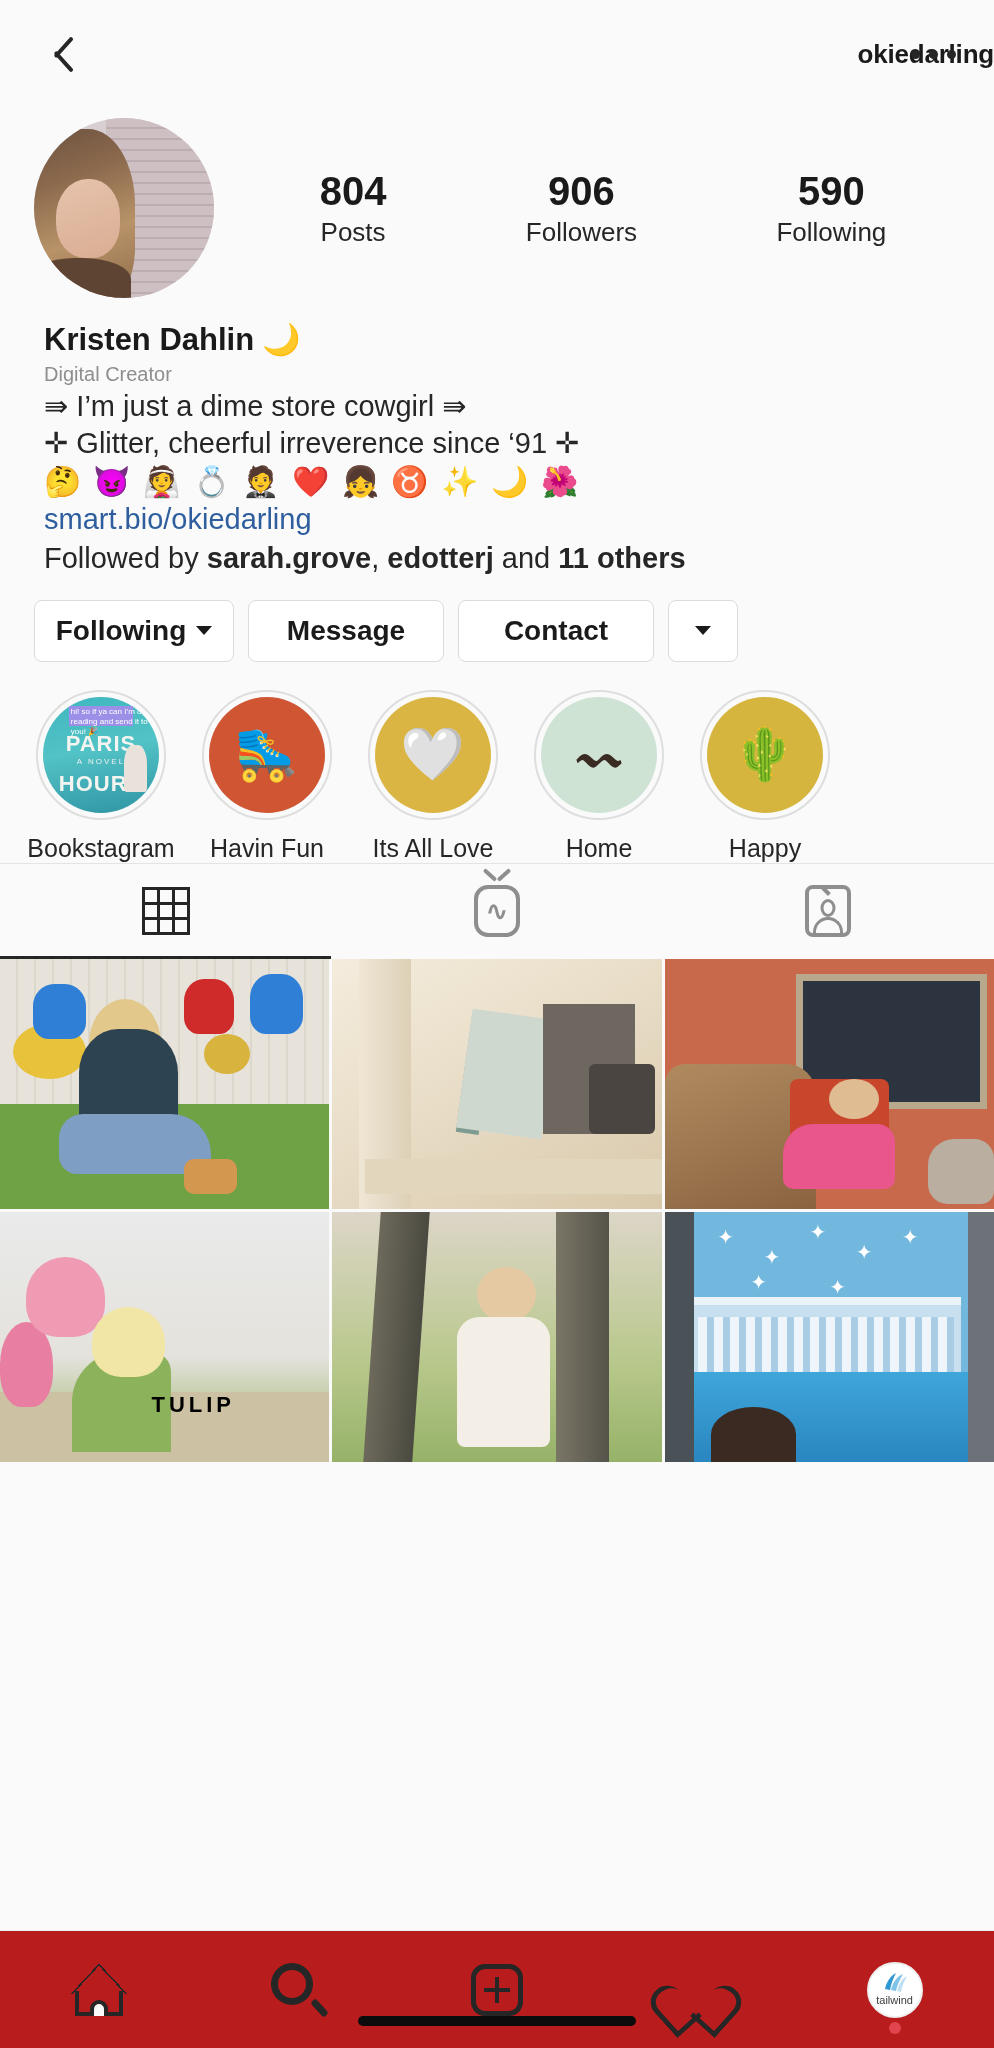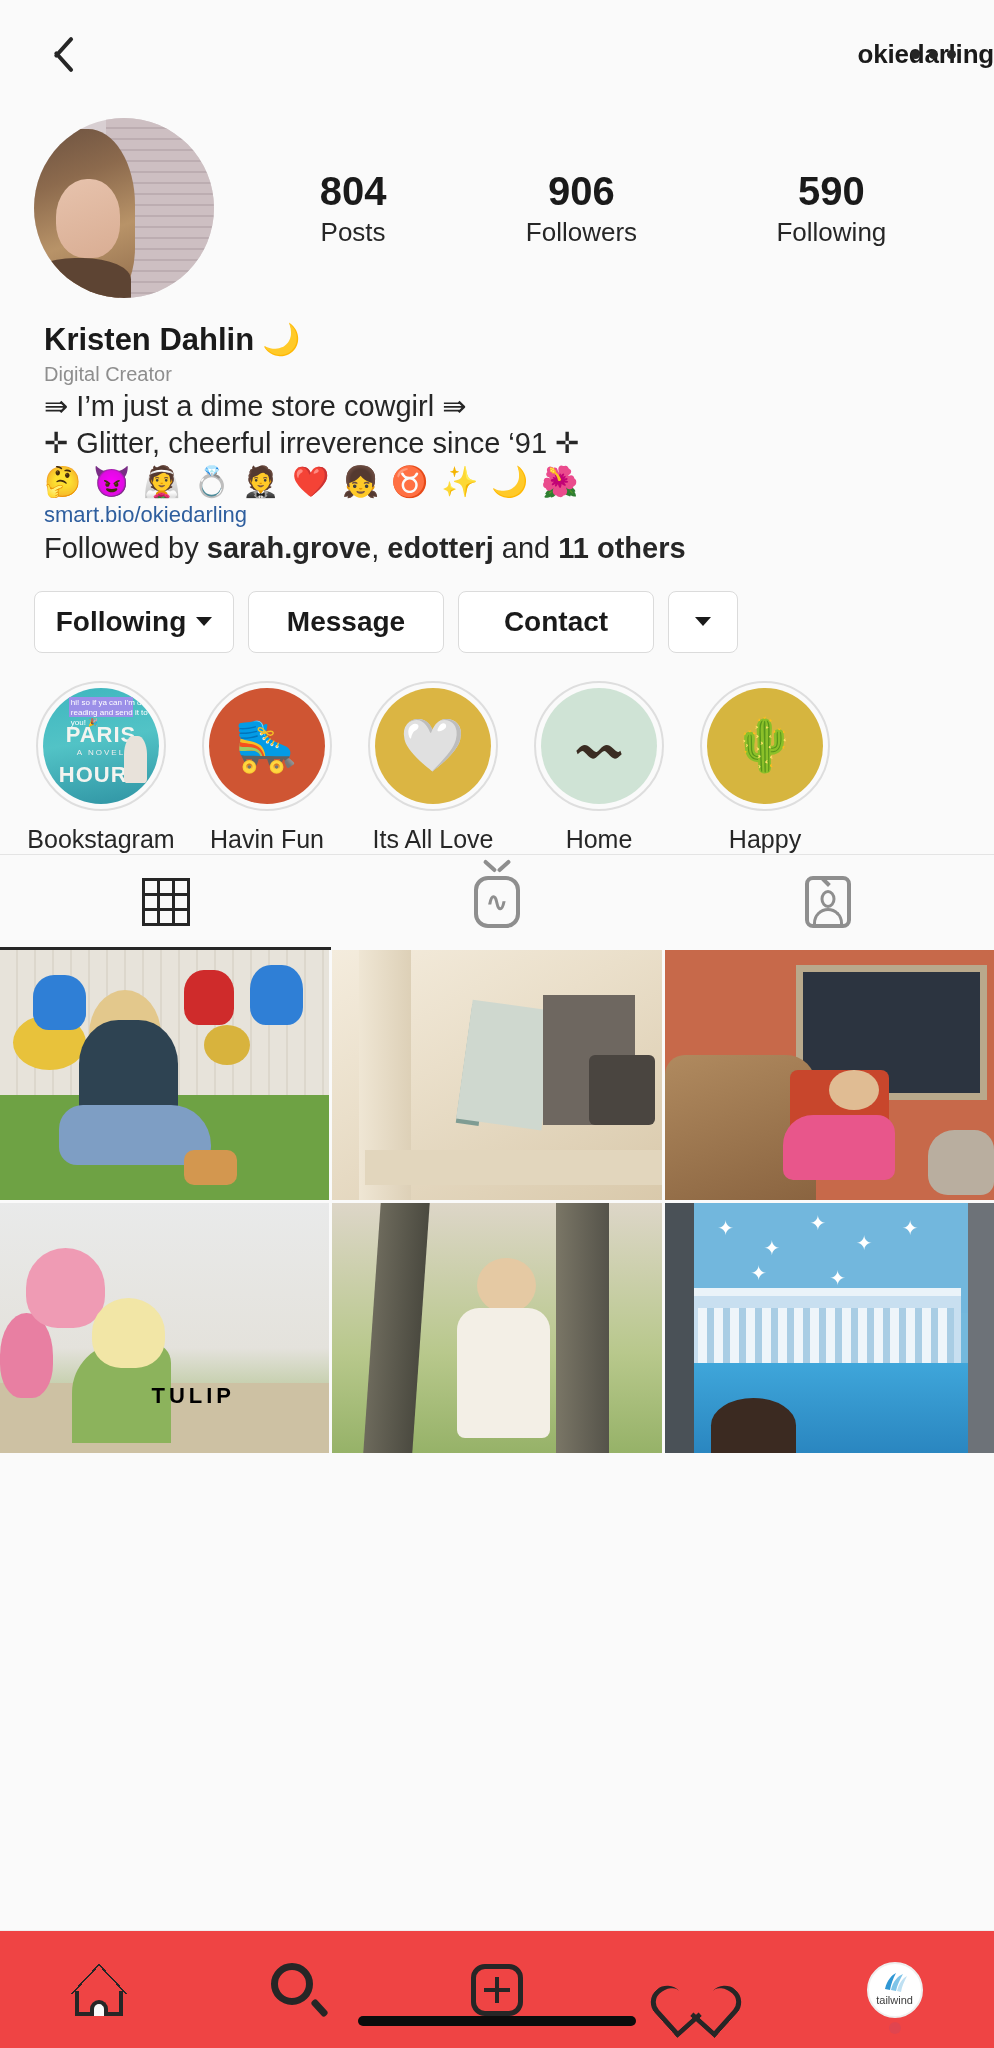--- a/index.html
+++ b/index.html
@@ -59,21 +59,21 @@
   .stat .num { font-size:40px; font-weight:700; color:#1a1a1a; line-height:1.18; }
   .stat .lbl { font-size:26px; color:#262626; line-height:1.2; margin-top:2px; }
 
   
   .bio { padding:10px 34px 0 34px; flex:0 0 auto;margin-left:10px; }
   .bio-name { font-size:31px; font-weight:700; color:#1a1a1a; line-height:1.42; }
   .bio-category { font-size:20px; color:#8e8e8e; line-height:1.28; }
   .bio-line { font-size:29px; color:#262626; line-height:1.28; white-space:nowrap; }
   .mention { color:#1d4b86; }
   .bio-emoji { font-size:30px; line-height:1.3; letter-spacing:2px; }
-  .bio-link { font-size:22px; color:#2e5e9e; line-height:1.3; }
+  .bio-link { font-size:29px; color:#2e5e9e; line-height:1.3; }
   .bio-followed { font-size:29px; color:#262626; line-height:1.35; white-space:nowrap; }
   .bio-followed b { font-weight:700; }
 
   
   .actions { display:flex; gap:14px; padding:22px 34px 0 34px; flex:0 0 auto; }
   .btn {
     height:62px; border:1px solid #dbdbdb; border-radius:8px; background:#fff;
     display:flex; align-items:center; justify-content:center; gap:10px;
     font-size:28px; font-weight:700; color:#1a1a1a;
   }
@@ -169,21 +169,21 @@
   .p6 .sky { position:absolute; left:0; right:0; top:0; height:44%; background:#72b7dd; }
   .p6 .star { position:absolute; color:#fff; font-size:20px; line-height:1; }
   .p6 .bldg { position:absolute; left:8%; top:34%; right:10%; height:30%; background:#c8dff0; border-top:8px solid #eaf3f9; }
   .p6 .cols { position:absolute; left:10%; top:42%; right:12%; height:22%; background:repeating-linear-gradient(90deg,#eef5fa 0 9px,#a9cde4 9px 16px); }
   .p6 .pool { position:absolute; left:0; right:0; bottom:0; height:36%; background:linear-gradient(180deg,#3fa6da,#2a86c0); }
   .p6 .pillar-l { position:absolute; left:0; top:0; width:9%; height:100%; background:#4a5157; }
   .p6 .pillar-r { position:absolute; right:0; top:0; width:8%; height:100%; background:#6d7278; }
   .p6 .head { position:absolute; left:14%; bottom:0; width:26%; height:22%; background:#3b2a21; border-radius:50% 50% 0 0; }
 
   
-  .bottom-nav { height:118px; flex:0 0 118px; display:flex; align-items:center; background:#ef4444; border-top:1px solid #efefef; }
+  .bottom-nav { height:118px; flex:0 0 118px; display:flex; align-items:center; background:#b91c1c; border-top:1px solid #efefef; }
   .nav-item { flex:1; display:flex; align-items:center; justify-content:center; position:relative; height:100%; }
   .home-icon { width:56px; height:52px; position:relative; }
   .home-icon:before {
     content:""; position:absolute; left:0; top:0; width:56px; height:52px;
     background:
       linear-gradient(to bottom right, transparent 49.2%, #262626 49.2%, #262626 53%, transparent 53%) left top/28px 30px no-repeat,
       linear-gradient(to bottom left,  transparent 49.2%, #262626 49.2%, #262626 53%, transparent 53%) right top/28px 30px no-repeat;
   }
   .home-icon .walls { position:absolute; left:4px; bottom:0; width:48px; height:25px; border:4px solid #262626; border-top:none; }
   .home-icon .door { position:absolute; left:50%; bottom:0; transform:translateX(-50%); width:18px; height:16px; border:4px solid #262626; border-bottom:none; border-radius:9px 9px 0 0; background:#fafafa; }

